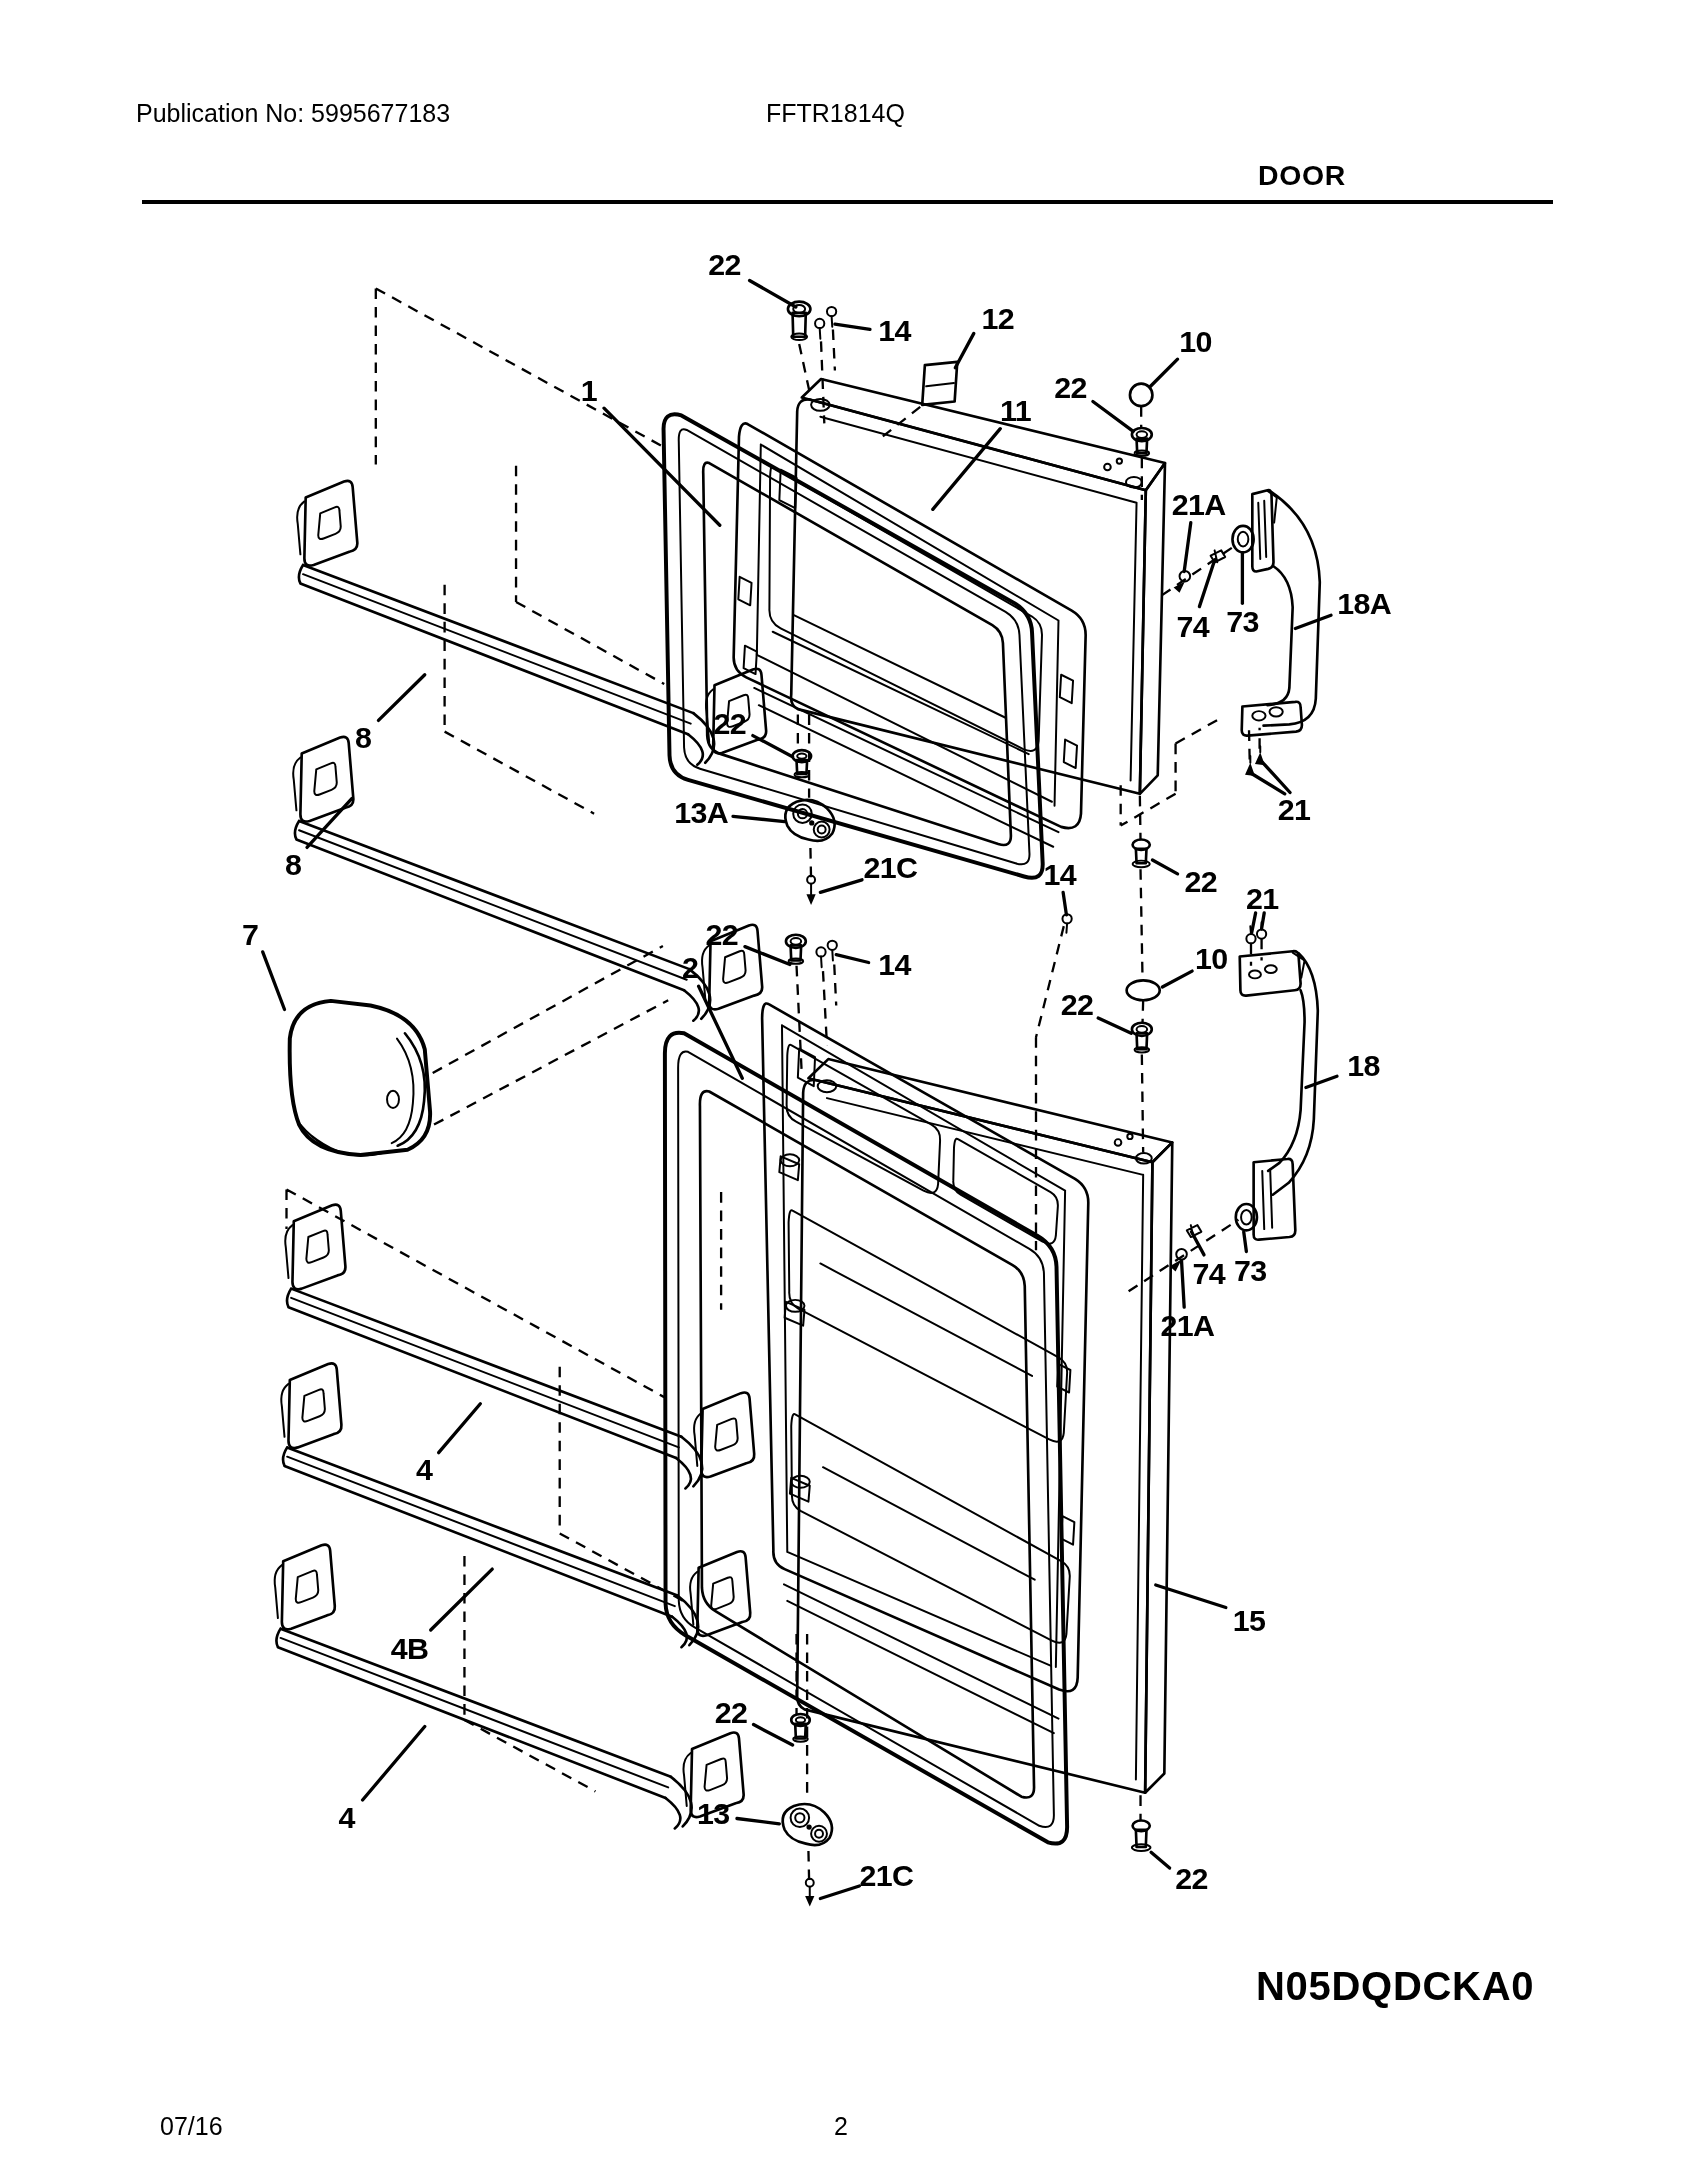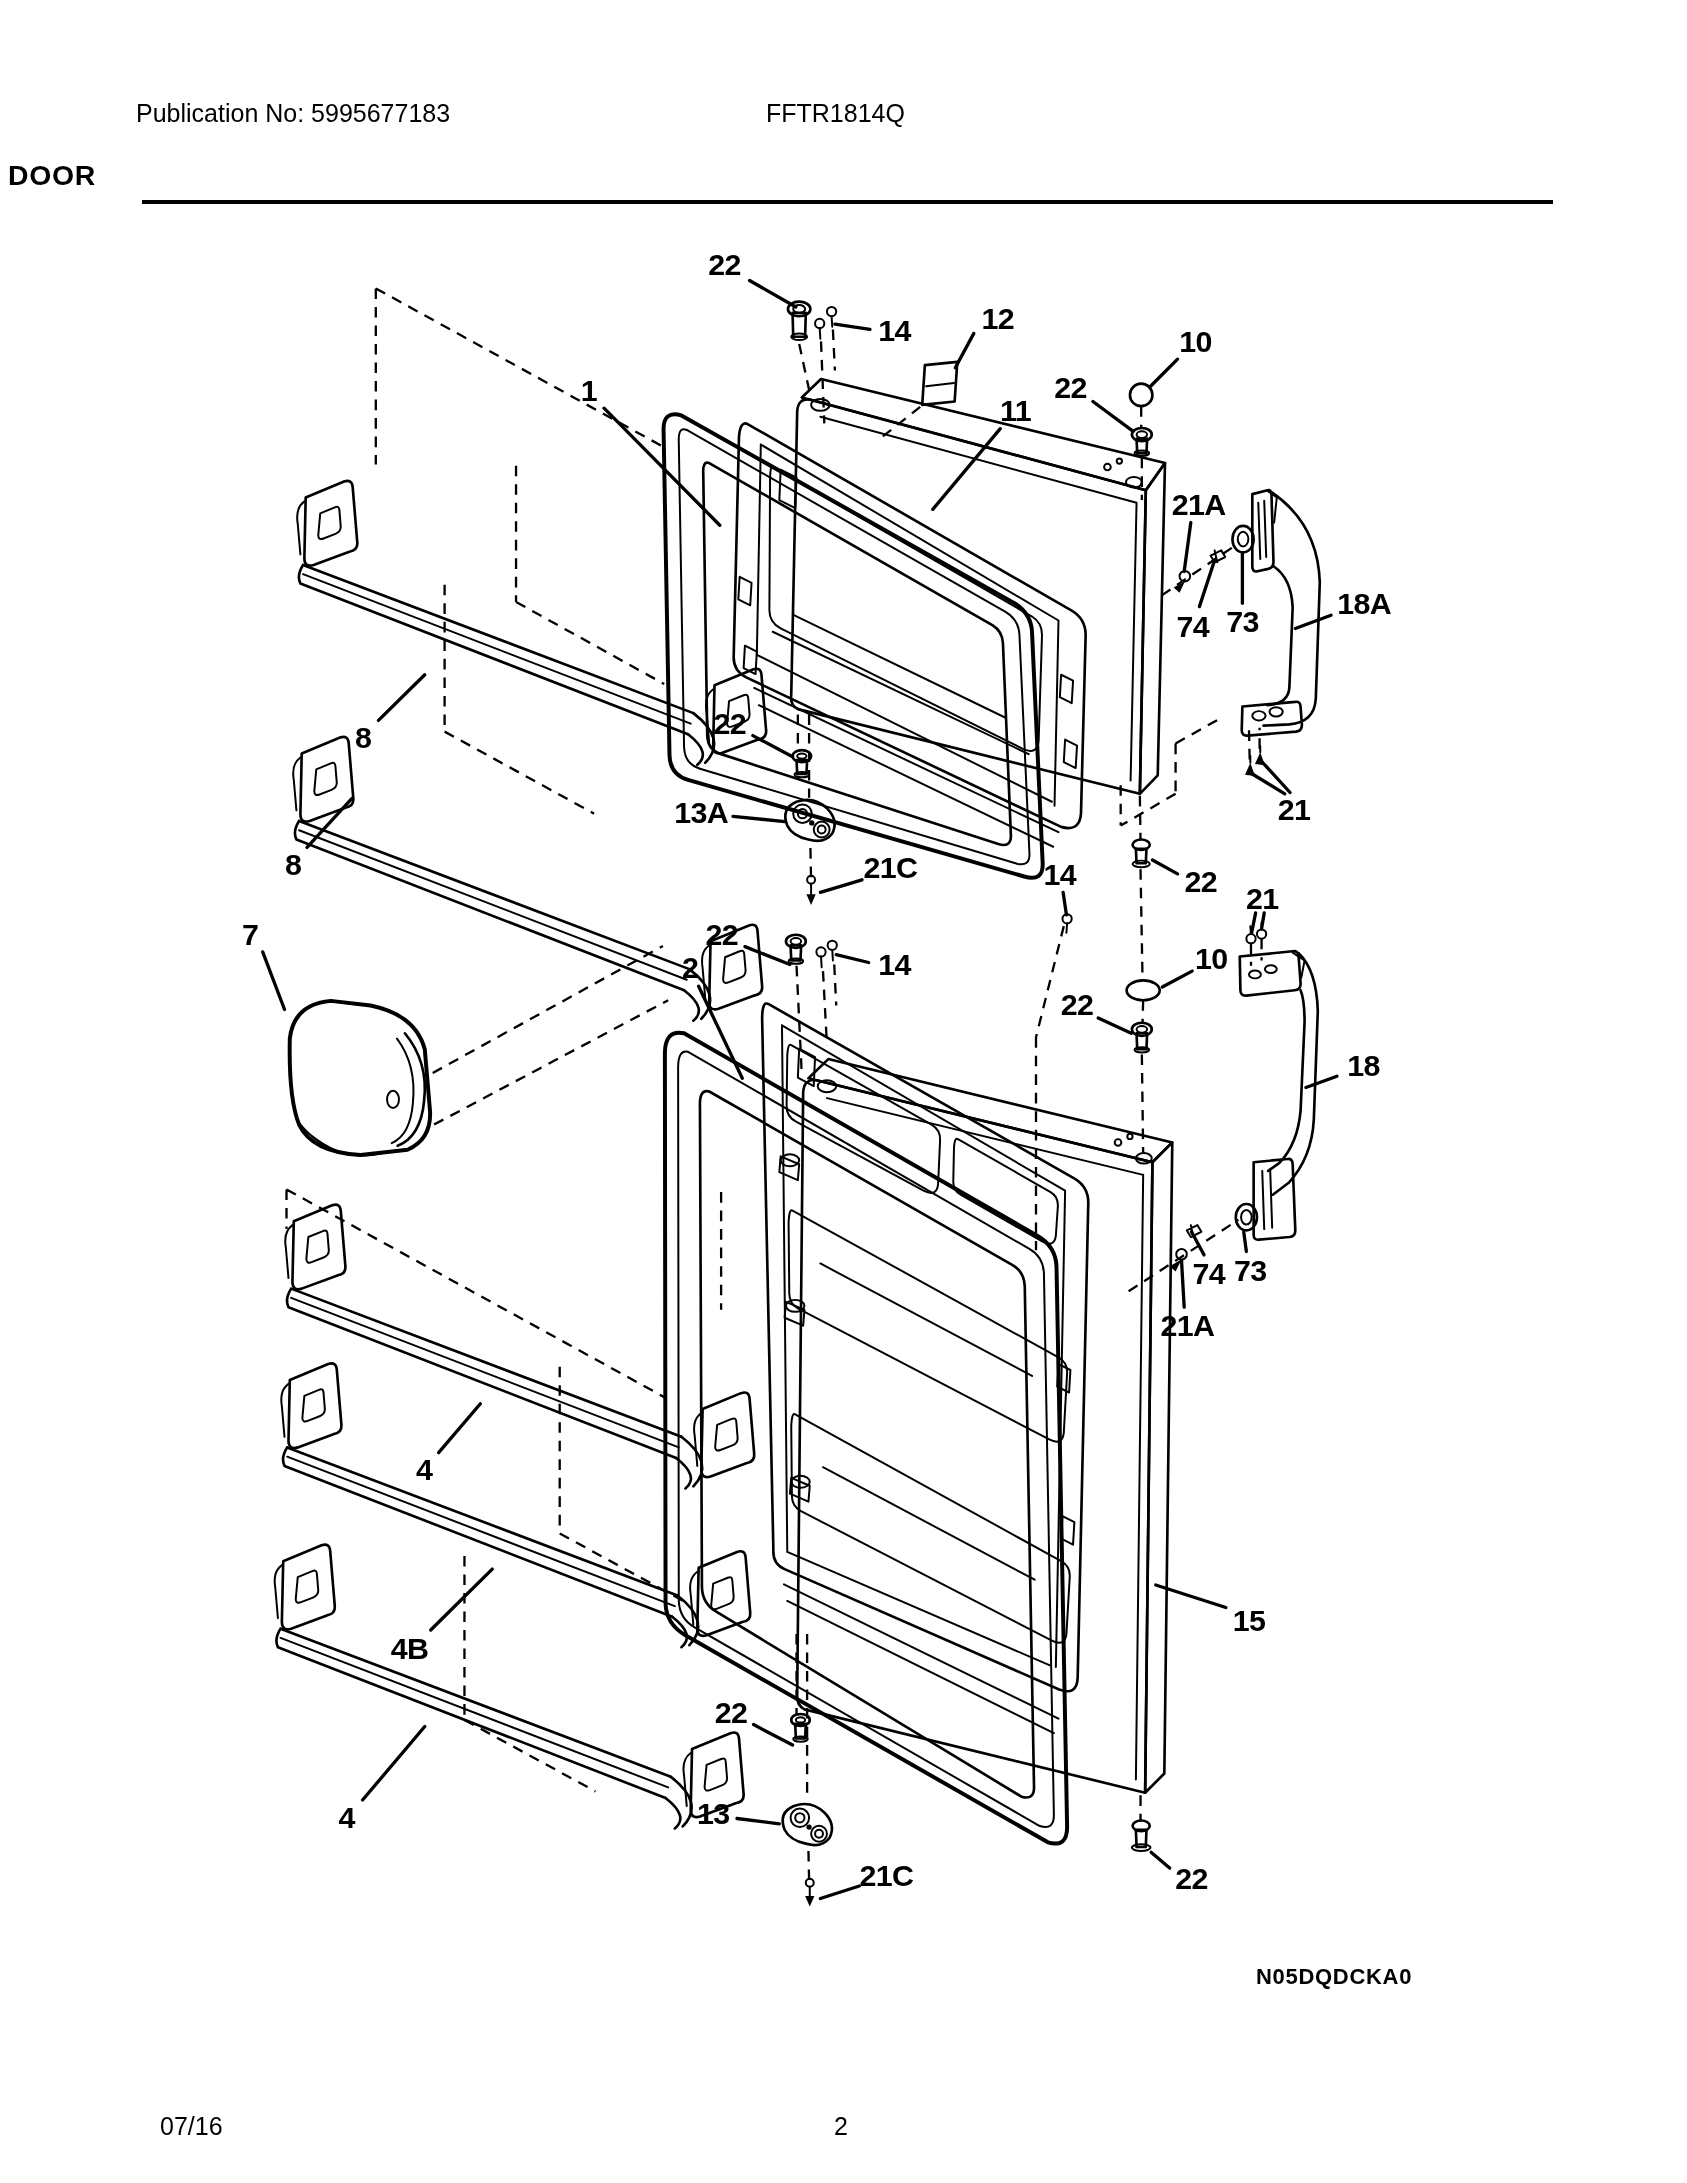--- a/index.html
+++ b/index.html
@@ -3,23 +3,23 @@
 <meta charset="utf-8">
 <style>
   html,body{margin:0;padding:0}
   body{
     width:1687px;height:2183px;position:relative;
     background:#ffffff;color:#000;
     font-family:"Liberation Sans",sans-serif;
   }
   .hdr-pub{position:absolute;left:136px;top:99px;font-size:25px;white-space:nowrap}
   .hdr-model{position:absolute;left:766px;top:99px;font-size:25px;white-space:nowrap}
-  .hdr-title{position:absolute;left:8px;top:159px;width:1346px;text-align:left;font-size:28.4px;font-weight:bold;letter-spacing:0.7px}
+  .hdr-title{position:absolute;left:0;top:159px;width:1346px;text-align:right;font-size:28.4px;font-weight:bold;letter-spacing:0.7px}
   .rule{position:absolute;left:142px;top:200px;width:1411px;height:4px;background:#000}
-  .diag-code{position:absolute;left:1256px;top:1964px;font-size:22px;font-weight:bold;letter-spacing:0.7px}
+  .diag-code{position:absolute;left:1256px;top:1964px;font-size:40px;font-weight:bold;letter-spacing:0.7px}
   .ftr-date{position:absolute;left:160px;top:2112px;font-size:25px}
   .ftr-page{position:absolute;left:834px;top:2112px;font-size:25px}
   svg{position:absolute;left:0;top:0}
   .ln{fill:none;stroke:#000;stroke-width:4;stroke-linecap:round;stroke-linejoin:round}
   .ln2{fill:none;stroke:#000;stroke-width:3;stroke-linecap:round;stroke-linejoin:round}
   .thick{fill:none;stroke:#000;stroke-width:6;stroke-linecap:round;stroke-linejoin:round}
   .dash{fill:none;stroke:#000;stroke-width:3.5;stroke-dasharray:16 12;stroke-linecap:butt}
   .solid-fill{fill:#000;stroke:none}
   .callout-text{font-family:"Liberation Sans",sans-serif;font-weight:bold;font-size:46px;letter-spacing:-1px}
   .leader{stroke:#000;stroke-width:5;fill:none;stroke-linecap:round}

